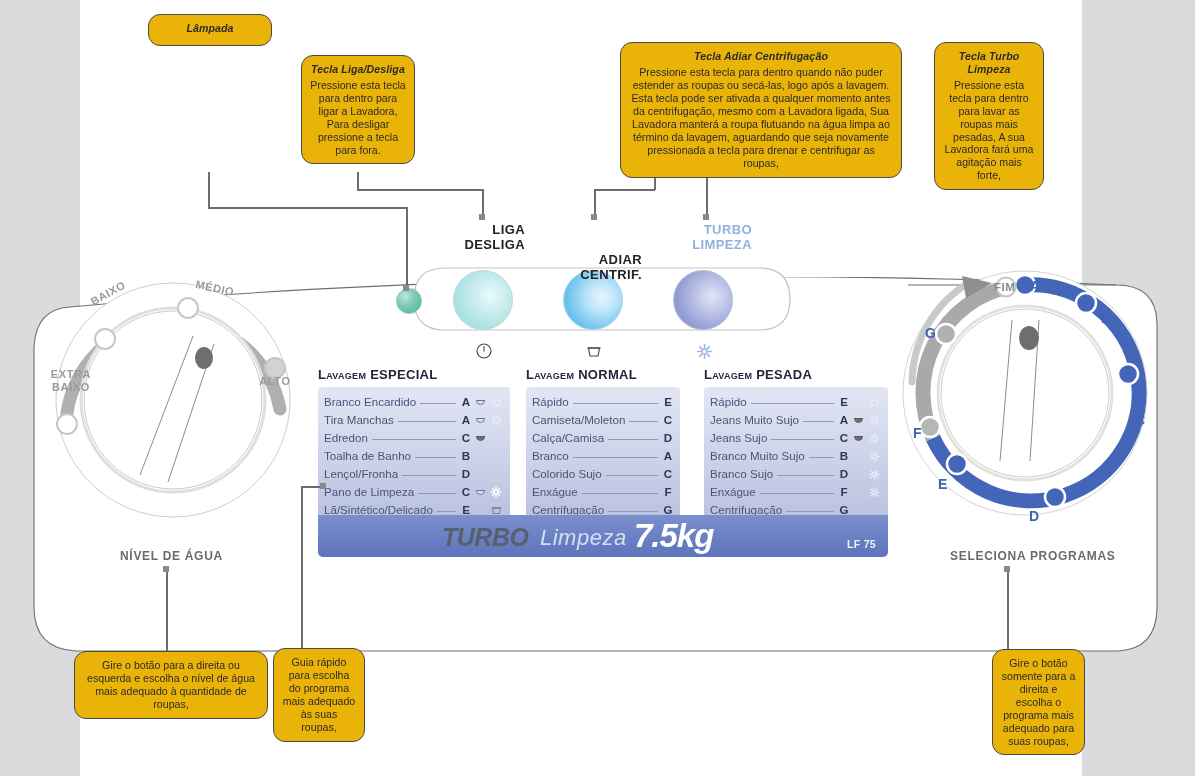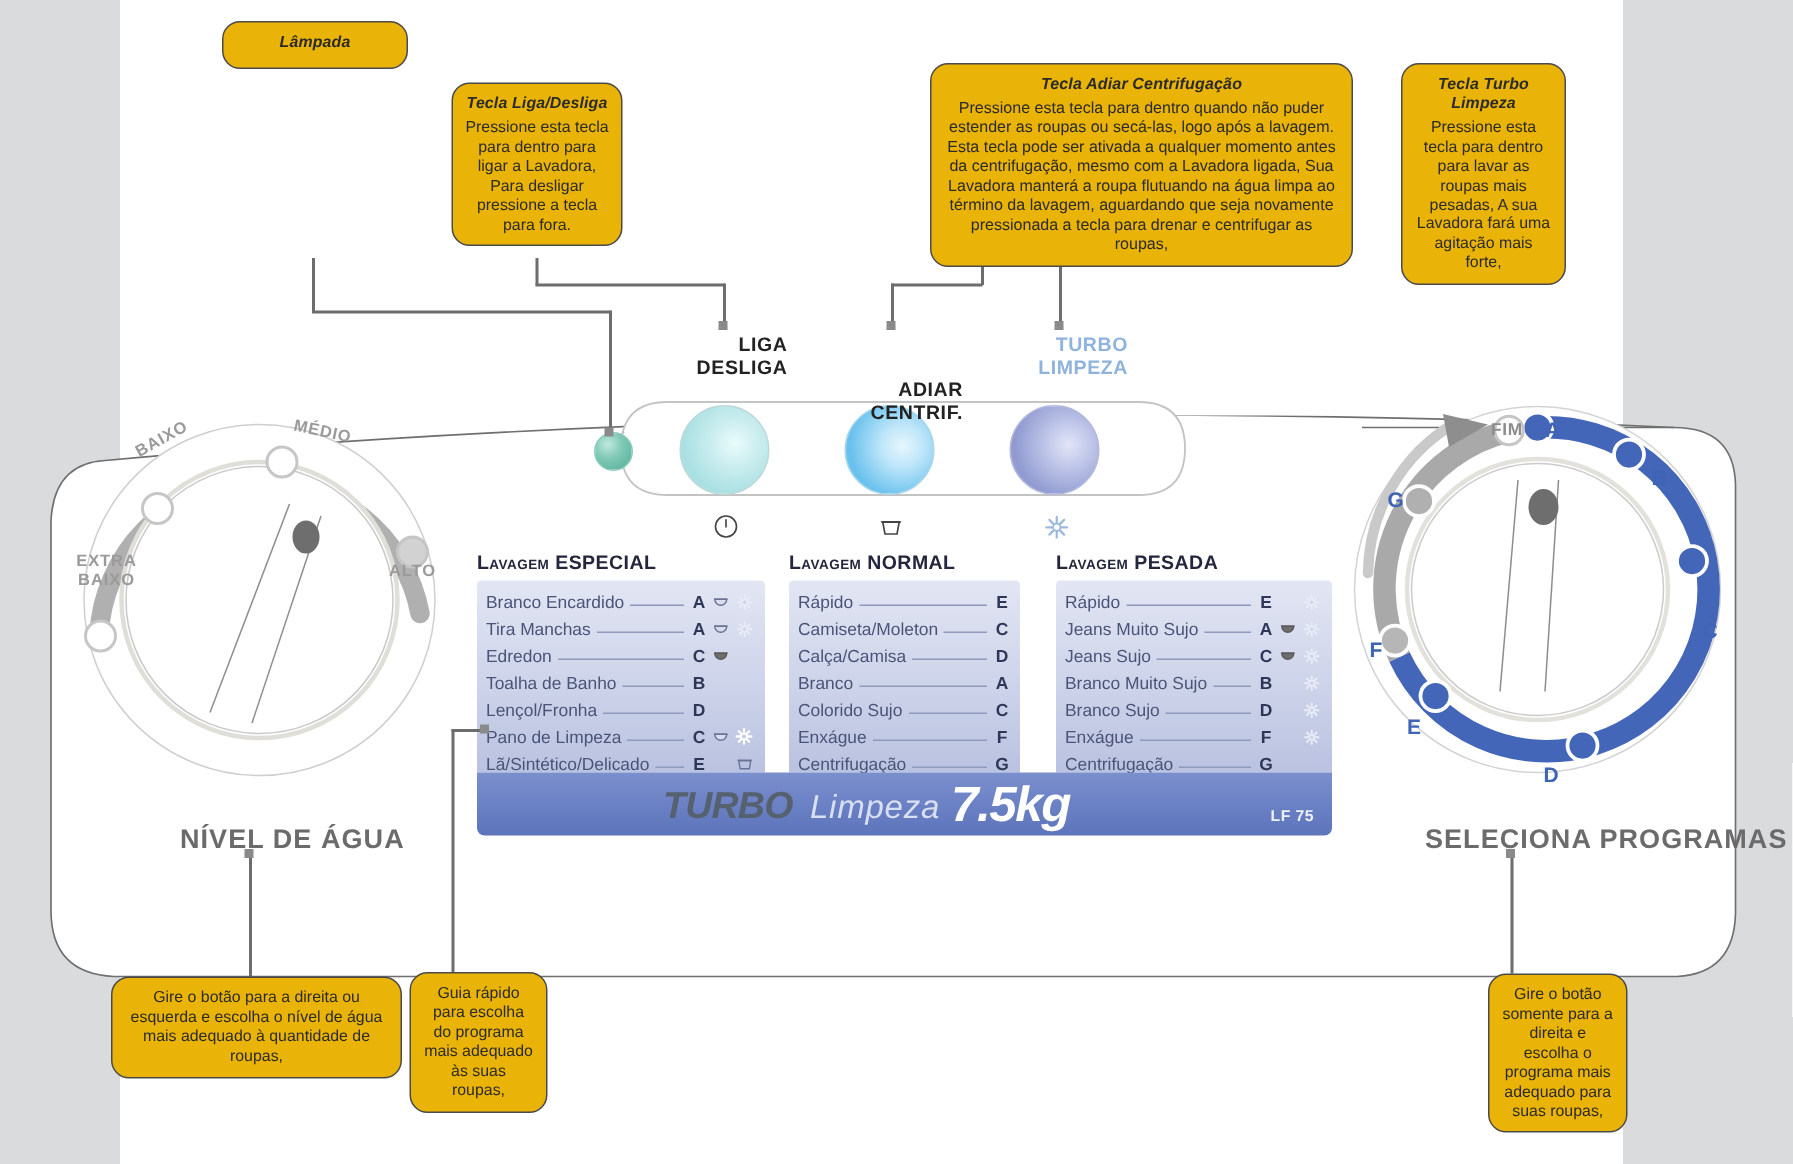--- a/index.html
+++ b/index.html
@@ -45,21 +45,21 @@
   .panel-outline {
     position:absolute; left:28px; top:277px; width:1135px; height:378px;
     z-index:1;
   }
   .panel-outline svg { display:block; }
 
   
   .knob-wrap { position:absolute; z-index:3; }
   .knob-label {
     position:absolute; z-index:5;
-    color:#6b6b6b; font-weight:bold; font-size:18px;
+    color:#6b6b6b; font-weight:bold; font-size:12px;
     letter-spacing:.7px; white-space:nowrap;
   }
   .scale-txt {
     position:absolute; z-index:5; color:#9a9a9a;
     font-size:11px; font-weight:bold; letter-spacing:.6px;
     white-space:nowrap; text-align:center;
   }
   .prog-txt {
     position:absolute; z-index:5; color:#3f63b5;
     font-size:14px; font-weight:bold; white-space:nowrap;

